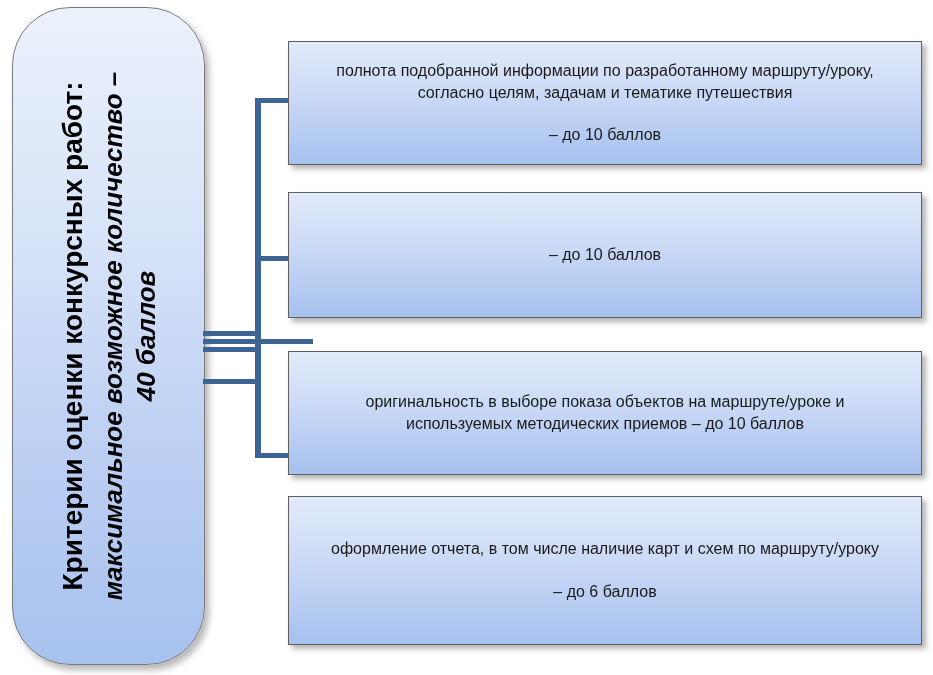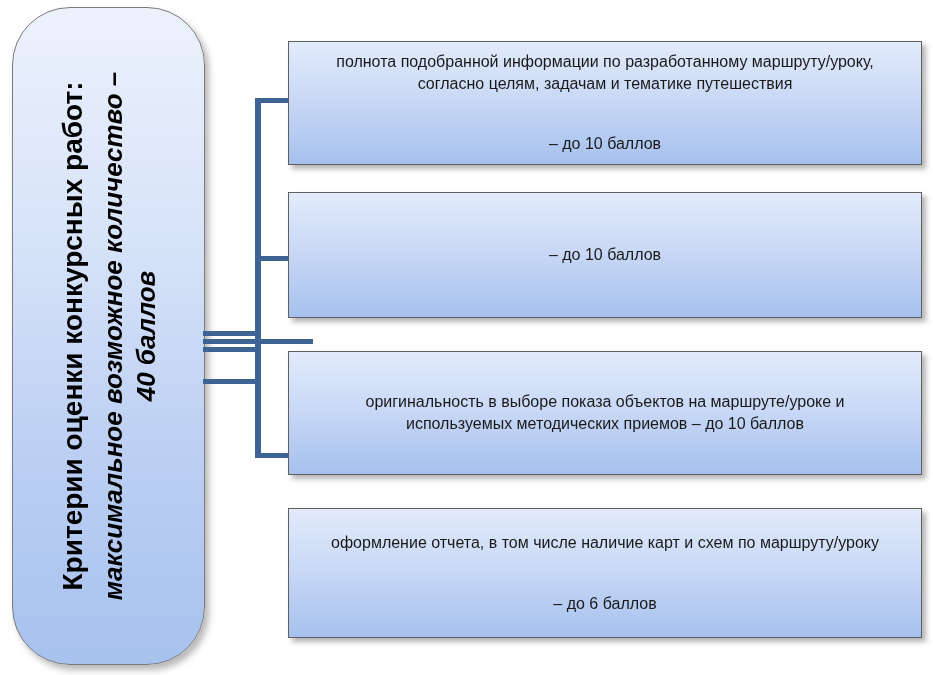--- a/index.html
+++ b/index.html
@@ -31,26 +31,26 @@
   
   .cbox{
     position:absolute;left:288px;width:634px;box-sizing:border-box;
     border:1px solid #5f5f5f;
     background:linear-gradient(180deg,#e2ebfa 0%,#cad9f6 45%,#a6c1ee 100%);
     box-shadow:4px 4px 5px rgba(110,110,110,0.5);
     display:flex;flex-direction:column;align-items:center;justify-content:center;
     text-align:center;color:#1a1a1a;font-size:16px;line-height:1.35;
     padding:8px 18px;gap:13px;
   }
-  .cbox p{margin:13px;text-align:center;}
+  .cbox p{margin:4px;text-align:center;}
   .cbox .points:empty{display:none;}
   #box1{top:41px;height:124px;}
   #box2{top:192px;height:126px;}
   #box3{top:351px;height:124px;}
-  #box4{top:508px;height:130px;}
+  #box4{top:496px;height:149px;}
 </style>
 </head>
 <body>
 
 <div id="stage">
 
   <div class="panel">
     <div class="panel-text">
       <p class="panel-title">Критерии оценки конкурсных работ:</p>
       <p class="panel-subtitle">

